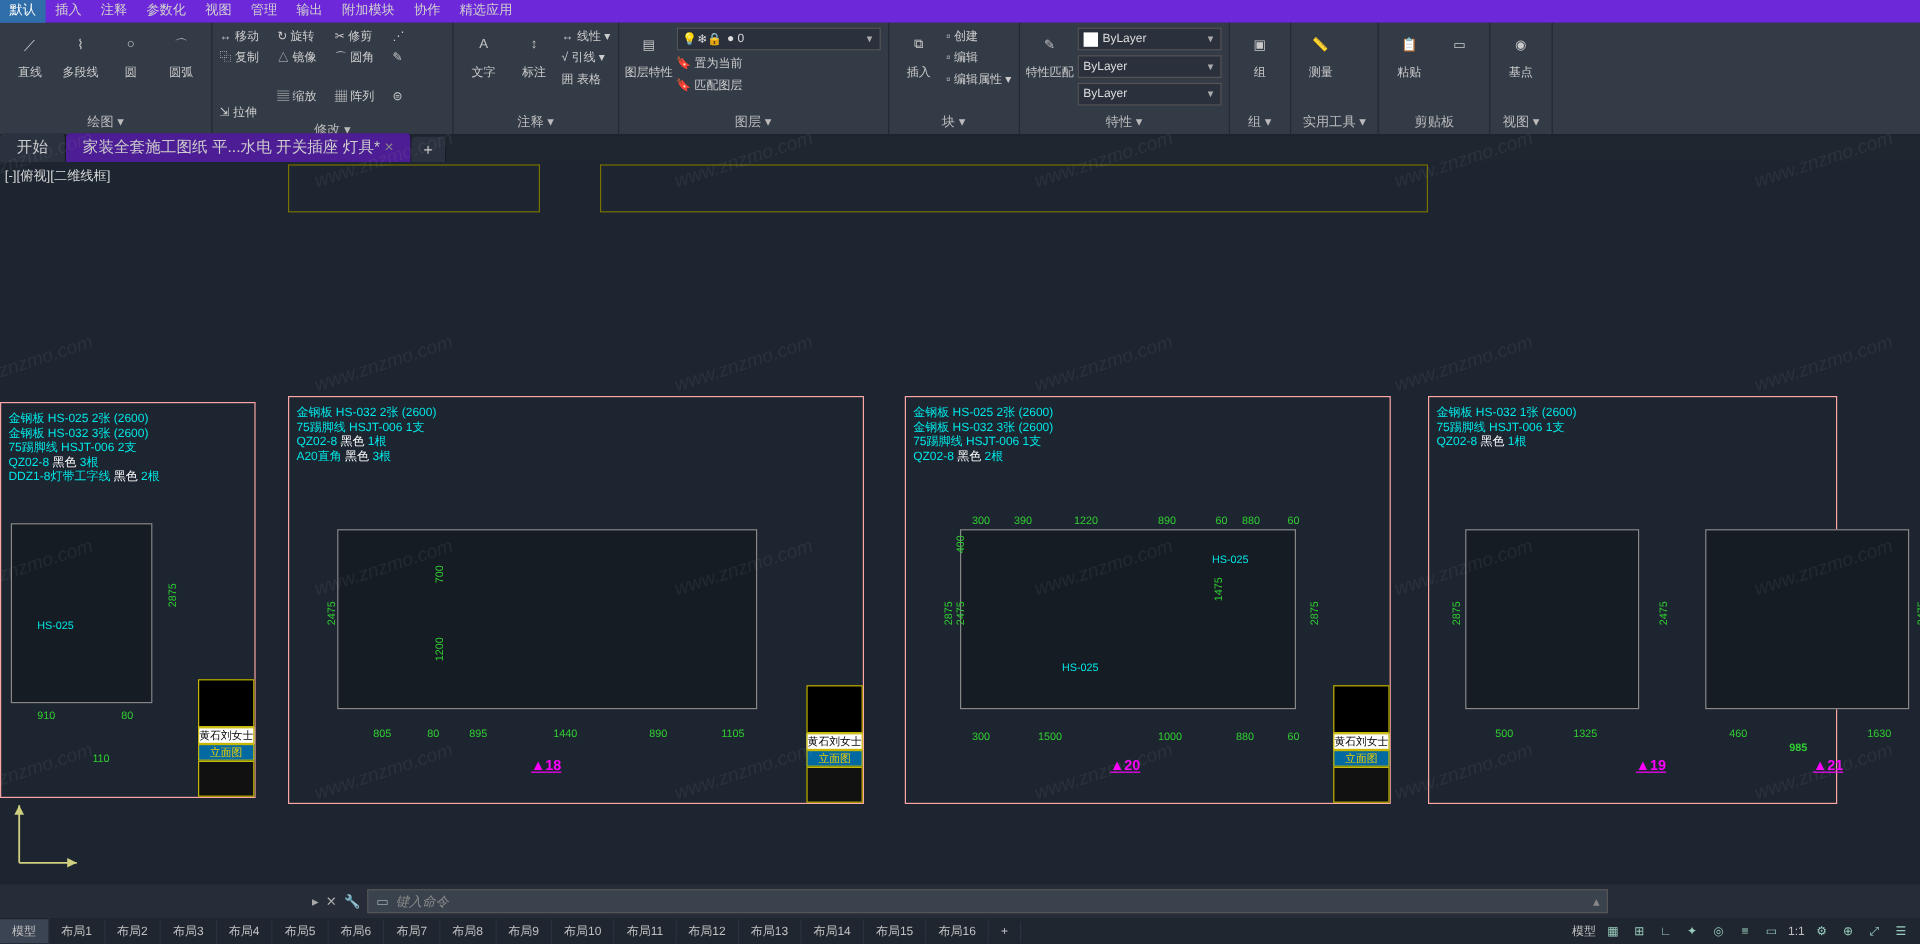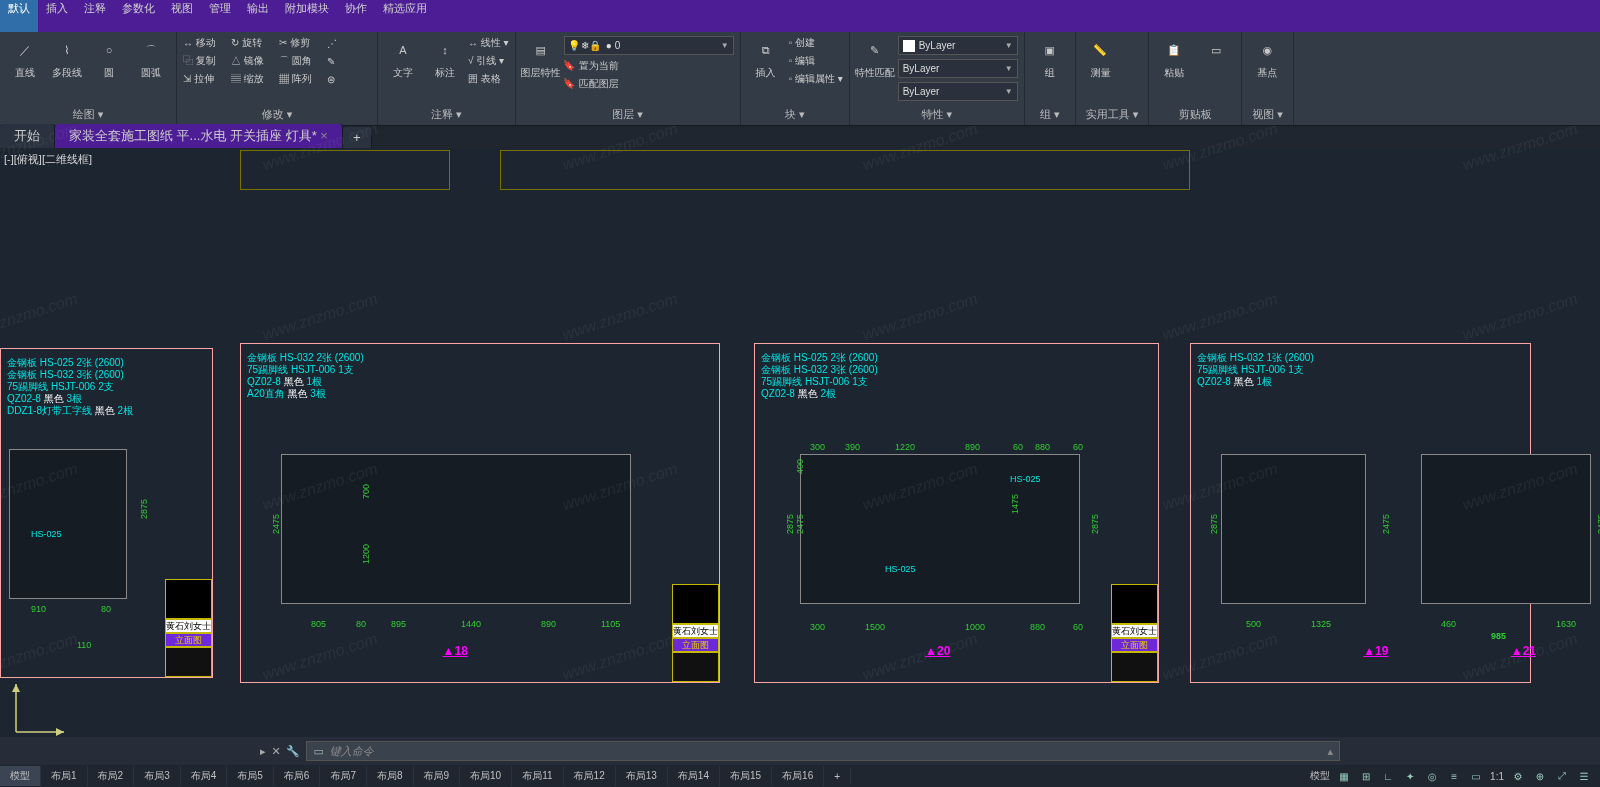--- a/index.html
+++ b/index.html
@@ -4,21 +4,21 @@
 <style>
   * { margin: 0; padding: 0; box-sizing: border-box; }
   body {
     width: 1600px; height: 787px;
     background: #1c2530;
     font-family: "Microsoft YaHei", Arial, sans-serif;
     font-size: 11px; color: #c8c8c8;
     overflow: hidden; position: relative;
   }
   
-  .menubar { display: flex; height: 32px; background: #4c1d95; text-align: right; }
+  .menubar { display: flex; height: 19px; background: #6d28d9; text-align: right; }
   .menubar .mi { padding: 1px 8px; color: #d0d0d0; font-size: 11px; }
   .menubar .mi.active { background: #2f6ea8; color: #fff; }
   
   .ribbon {
     display: flex; background: #333b47;
     border-bottom: 1px solid #141a22;
     height: 94px;
   }
   .panel {
     display: flex; flex-direction: column;
@@ -60,21 +60,21 @@
   .annot { position: absolute; color: #00e5e5; font-size: 10px; line-height: 12px; white-space: nowrap; }
   .annot .bk { color: #fff; }
   .dim { position: absolute; color: #32cd32; font-size: 9px; white-space: nowrap; }
   .dim.v { writing-mode: vertical-rl; transform: rotate(180deg); }
   .viewno {
     position: absolute; color: #ff00ff; font-size: 12px; font-weight: bold;
     text-decoration: underline;
   }
   .tblock { position: absolute; right: 0; bottom: 0; width: 80px; padding-left: 33px; }
   .tb-row { height: 14px; background: #111; border: 1px solid #c6b800; color: #fff; font-size: 9px; text-align: center; overflow: hidden; }
-  .tb-row.cy { background: #6d28d9; color: #eecf00; text-align: center; }
+  .tb-row.cy { background: #0369a1; color: #eecf00; text-align: center; }
   .tb-row.wht { background: #fff; color: #000; }
   .elev { position: absolute; border: 1px solid #888; background: #151c24; }
   .lbl { position: absolute; color: #00e5e5; font-size: 9px; }
   
   .ghostframe { position: absolute; border: 1px solid #7a7000; height: 40px; }
   
   .wm { position: absolute; color: rgba(150,150,150,.12); font-size: 16px; transform: rotate(-18deg); font-style: italic; pointer-events: none; white-space: nowrap; }
   .brand { position: absolute; right: 20px; bottom: 28px; text-align: right; color: #e6e6e6; }
   .brand .big { font-size: 42px; font-weight: 600; letter-spacing: 4px; }
   .brand .sm { font-size: 18px; letter-spacing: 2px; }
@@ -148,21 +148,21 @@
             <span class="t" style="min-width:44px;">✂ 修剪</span>
             <span class="t" style="min-width:44px;">⋰</span>
           </div>
           <div class="r">
             <span class="t" style="min-width:44px;">⿻ 复制</span>
             <span class="t" style="min-width:44px;">△ 镜像</span>
             <span class="t" style="min-width:44px;">⌒ 圆角</span>
             <span class="t" style="min-width:44px;">✎</span>
           </div>
           <div class="r">
-            <span class="t" style="min-width:44px;">⇲ 拉伸</span>
+            <span class="t" style="min-width:44px;margin-top:28px;">⇲ 拉伸</span>
             <span class="t" style="min-width:44px;">▤ 缩放</span>
             <span class="t" style="min-width:44px;">▦ 阵列</span>
             <span class="t" style="min-width:44px;">⊜</span>
           </div>
         </div>
       </div>
     <div class="caption">修改 ▾</div>
   </div>
 
   <div class="panel">

